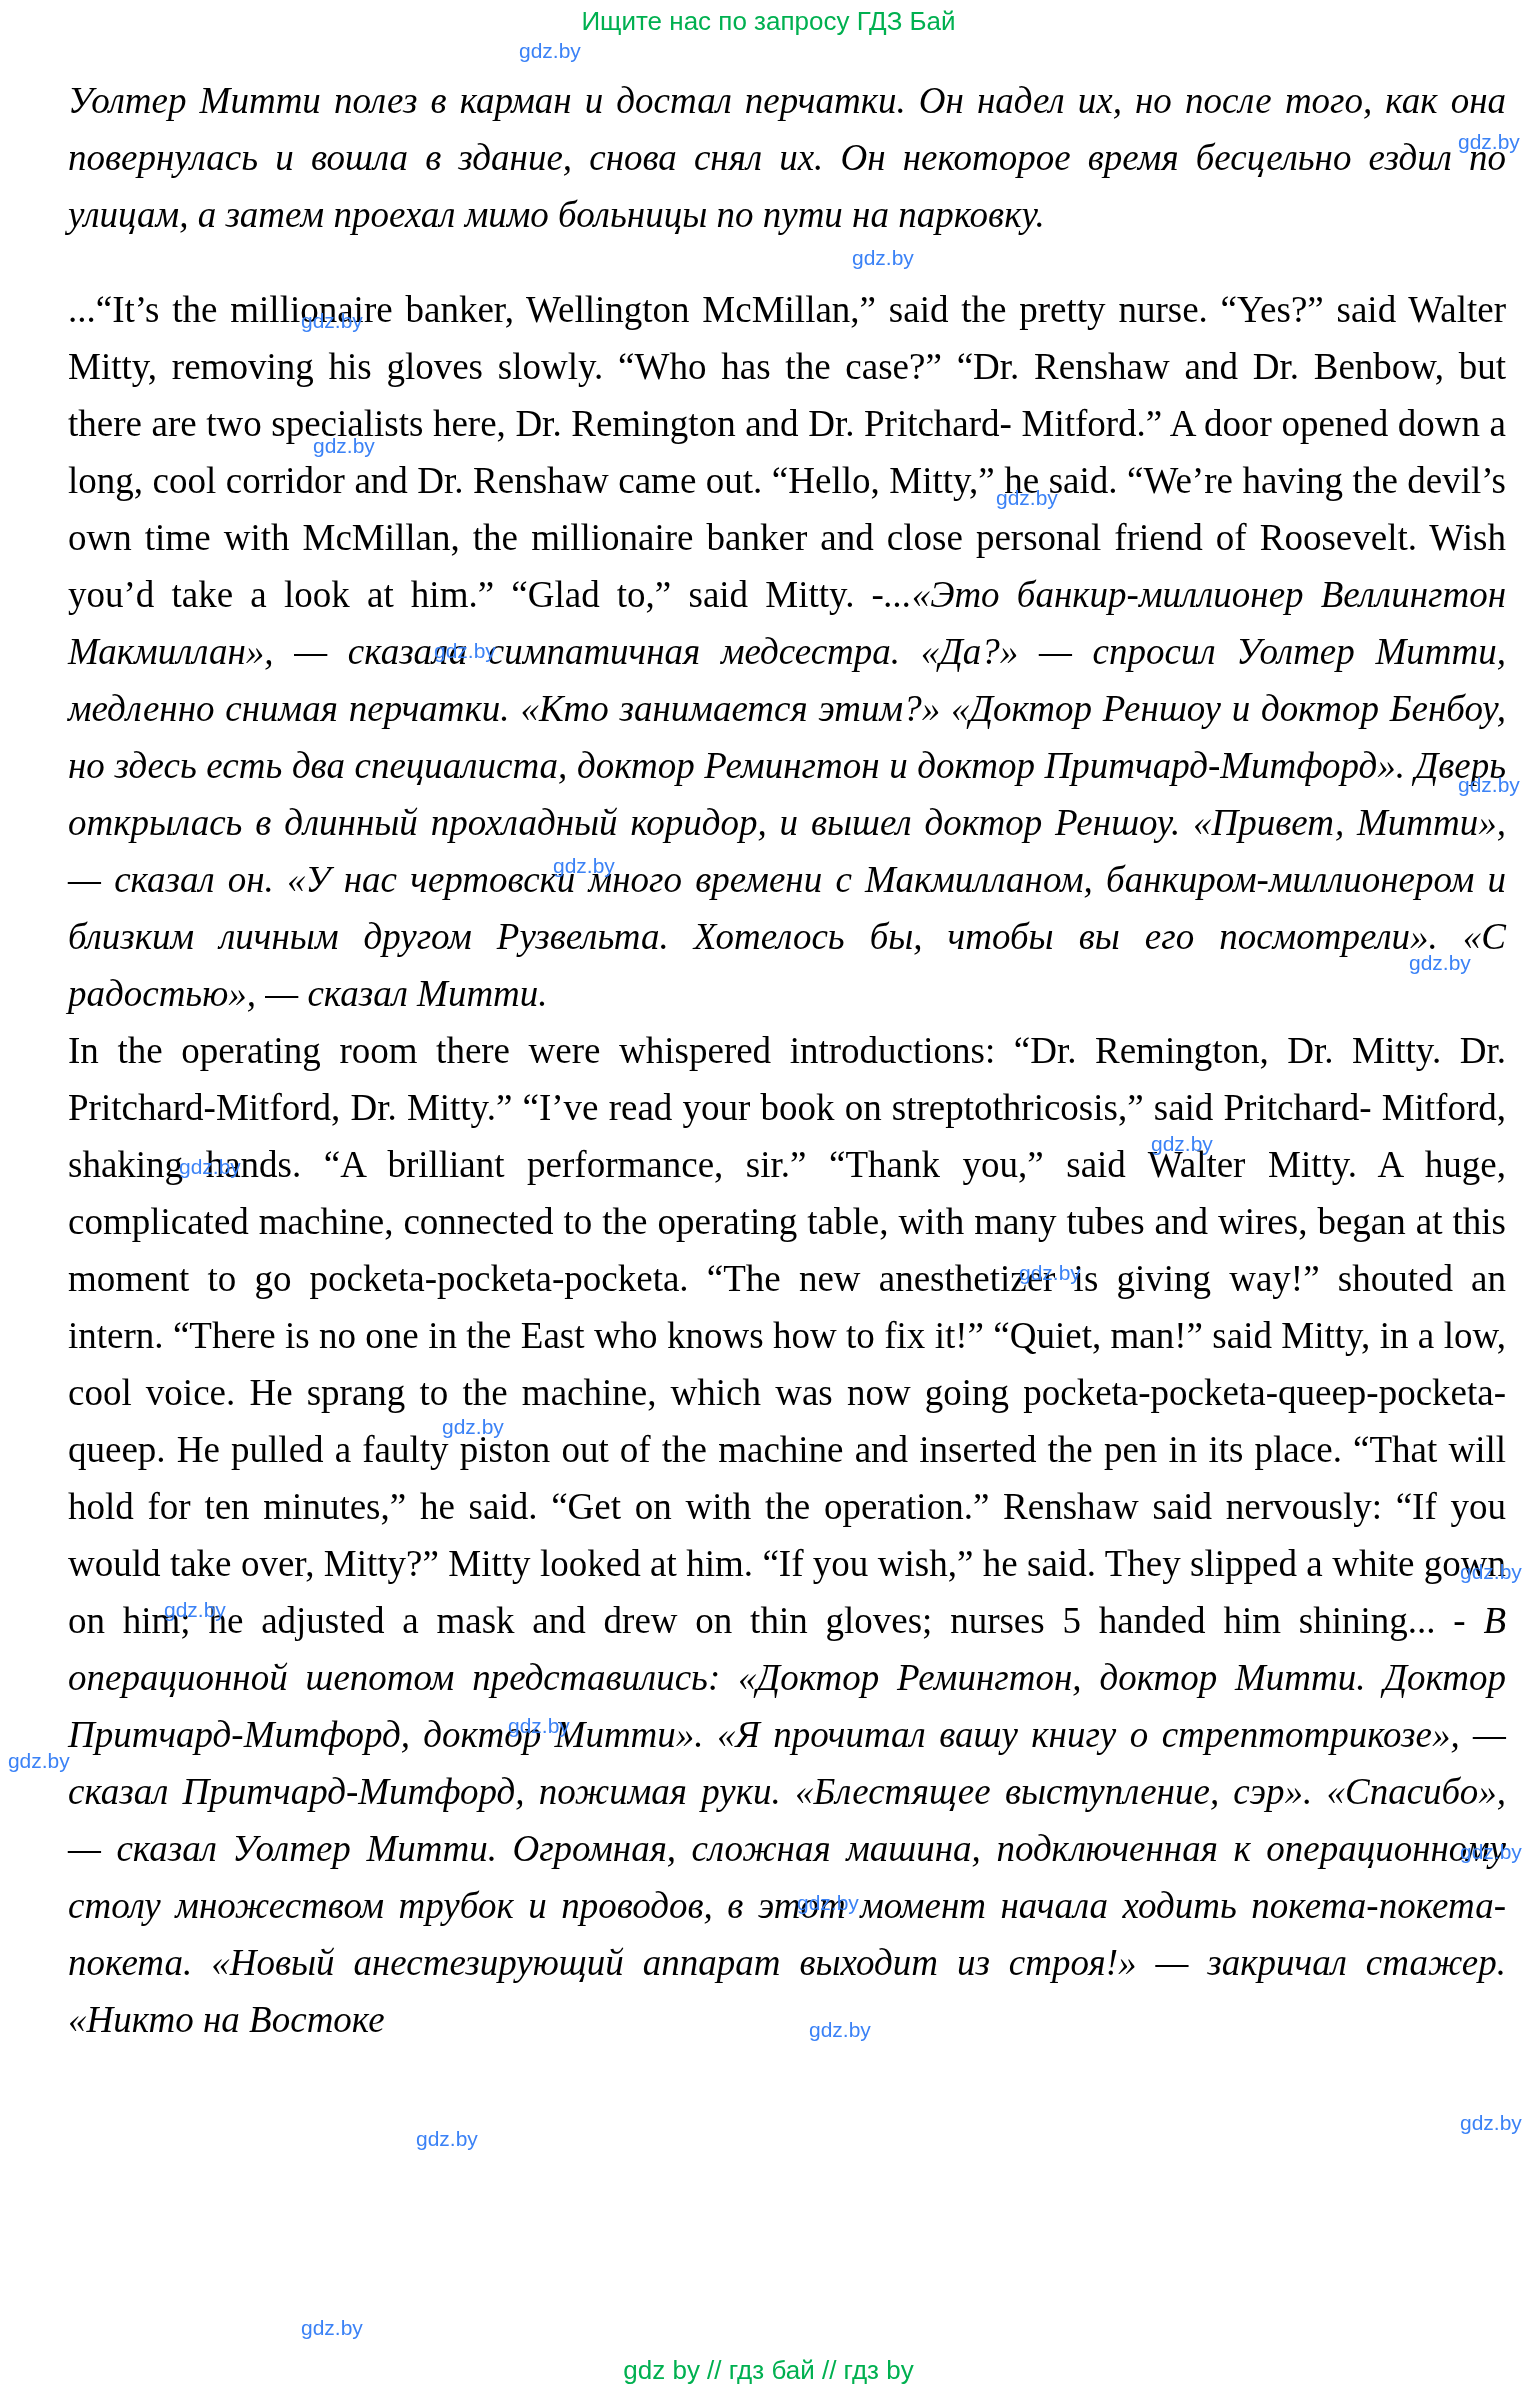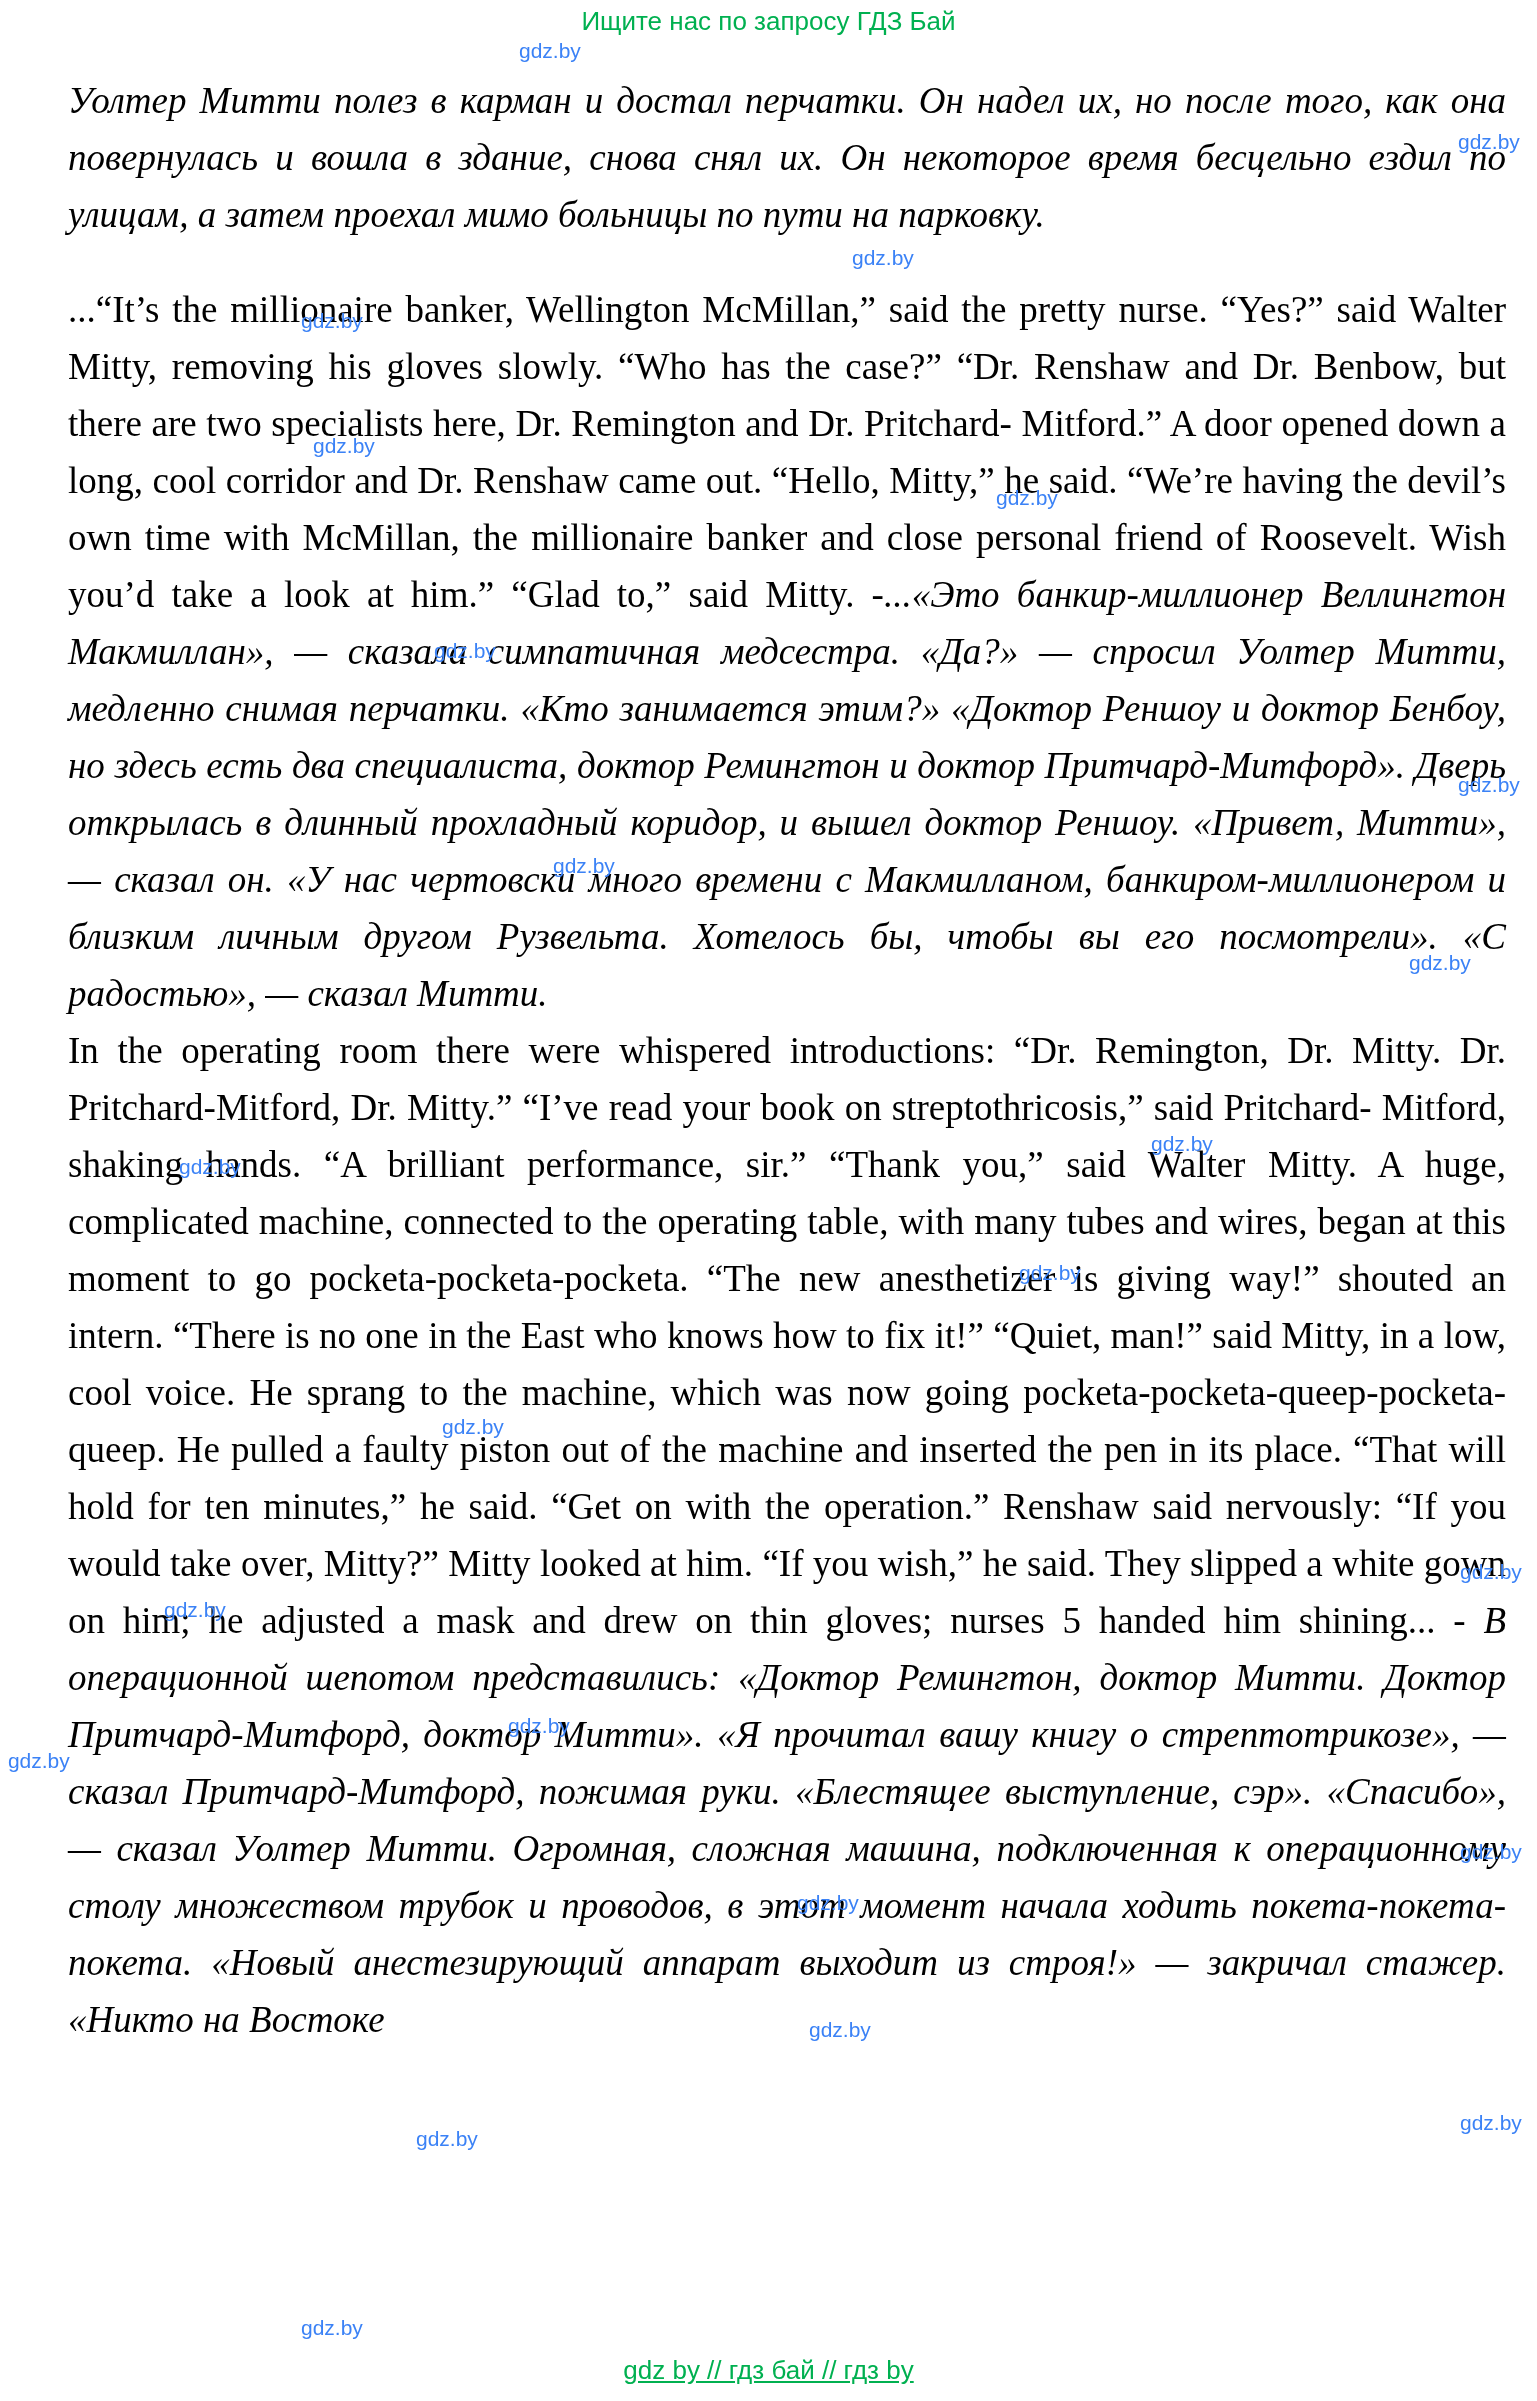--- a/index.html
+++ b/index.html
@@ -88,16 +88,16 @@
       <span class="watermark" style="left: 508px; top: 1714px;">gdz.by</span>
       <span class="watermark" style="left: 7.9px; top: 1749px;">gdz.by</span>
       <span class="watermark" style="left: 1460px; top: 1840px;">gdz.by</span>
       <span class="watermark" style="left: 797px; top: 1891px;">gdz.by</span>
       <span class="watermark" style="left: 809px; top: 2018px;">gdz.by</span>
       <span class="watermark" style="left: 1460px; top: 2111px;">gdz.by</span>
       <span class="watermark" style="left: 416px; top: 2127px;">gdz.by</span>
       <span class="watermark" style="left: 301px; top: 2316px;">gdz.by</span>
     </div>
 
-  <div class="promo bottom" style="color: rgb(0, 176, 80); text-decoration: underline;">gdz by  //  гдз бай  //  гдз by</div>
+  <div class="promo bottom" style="color: rgb(0, 176, 80);">gdz by  //  гдз бай  //  гдз by</div>
 
 </div>
 
 
 </body></html>

